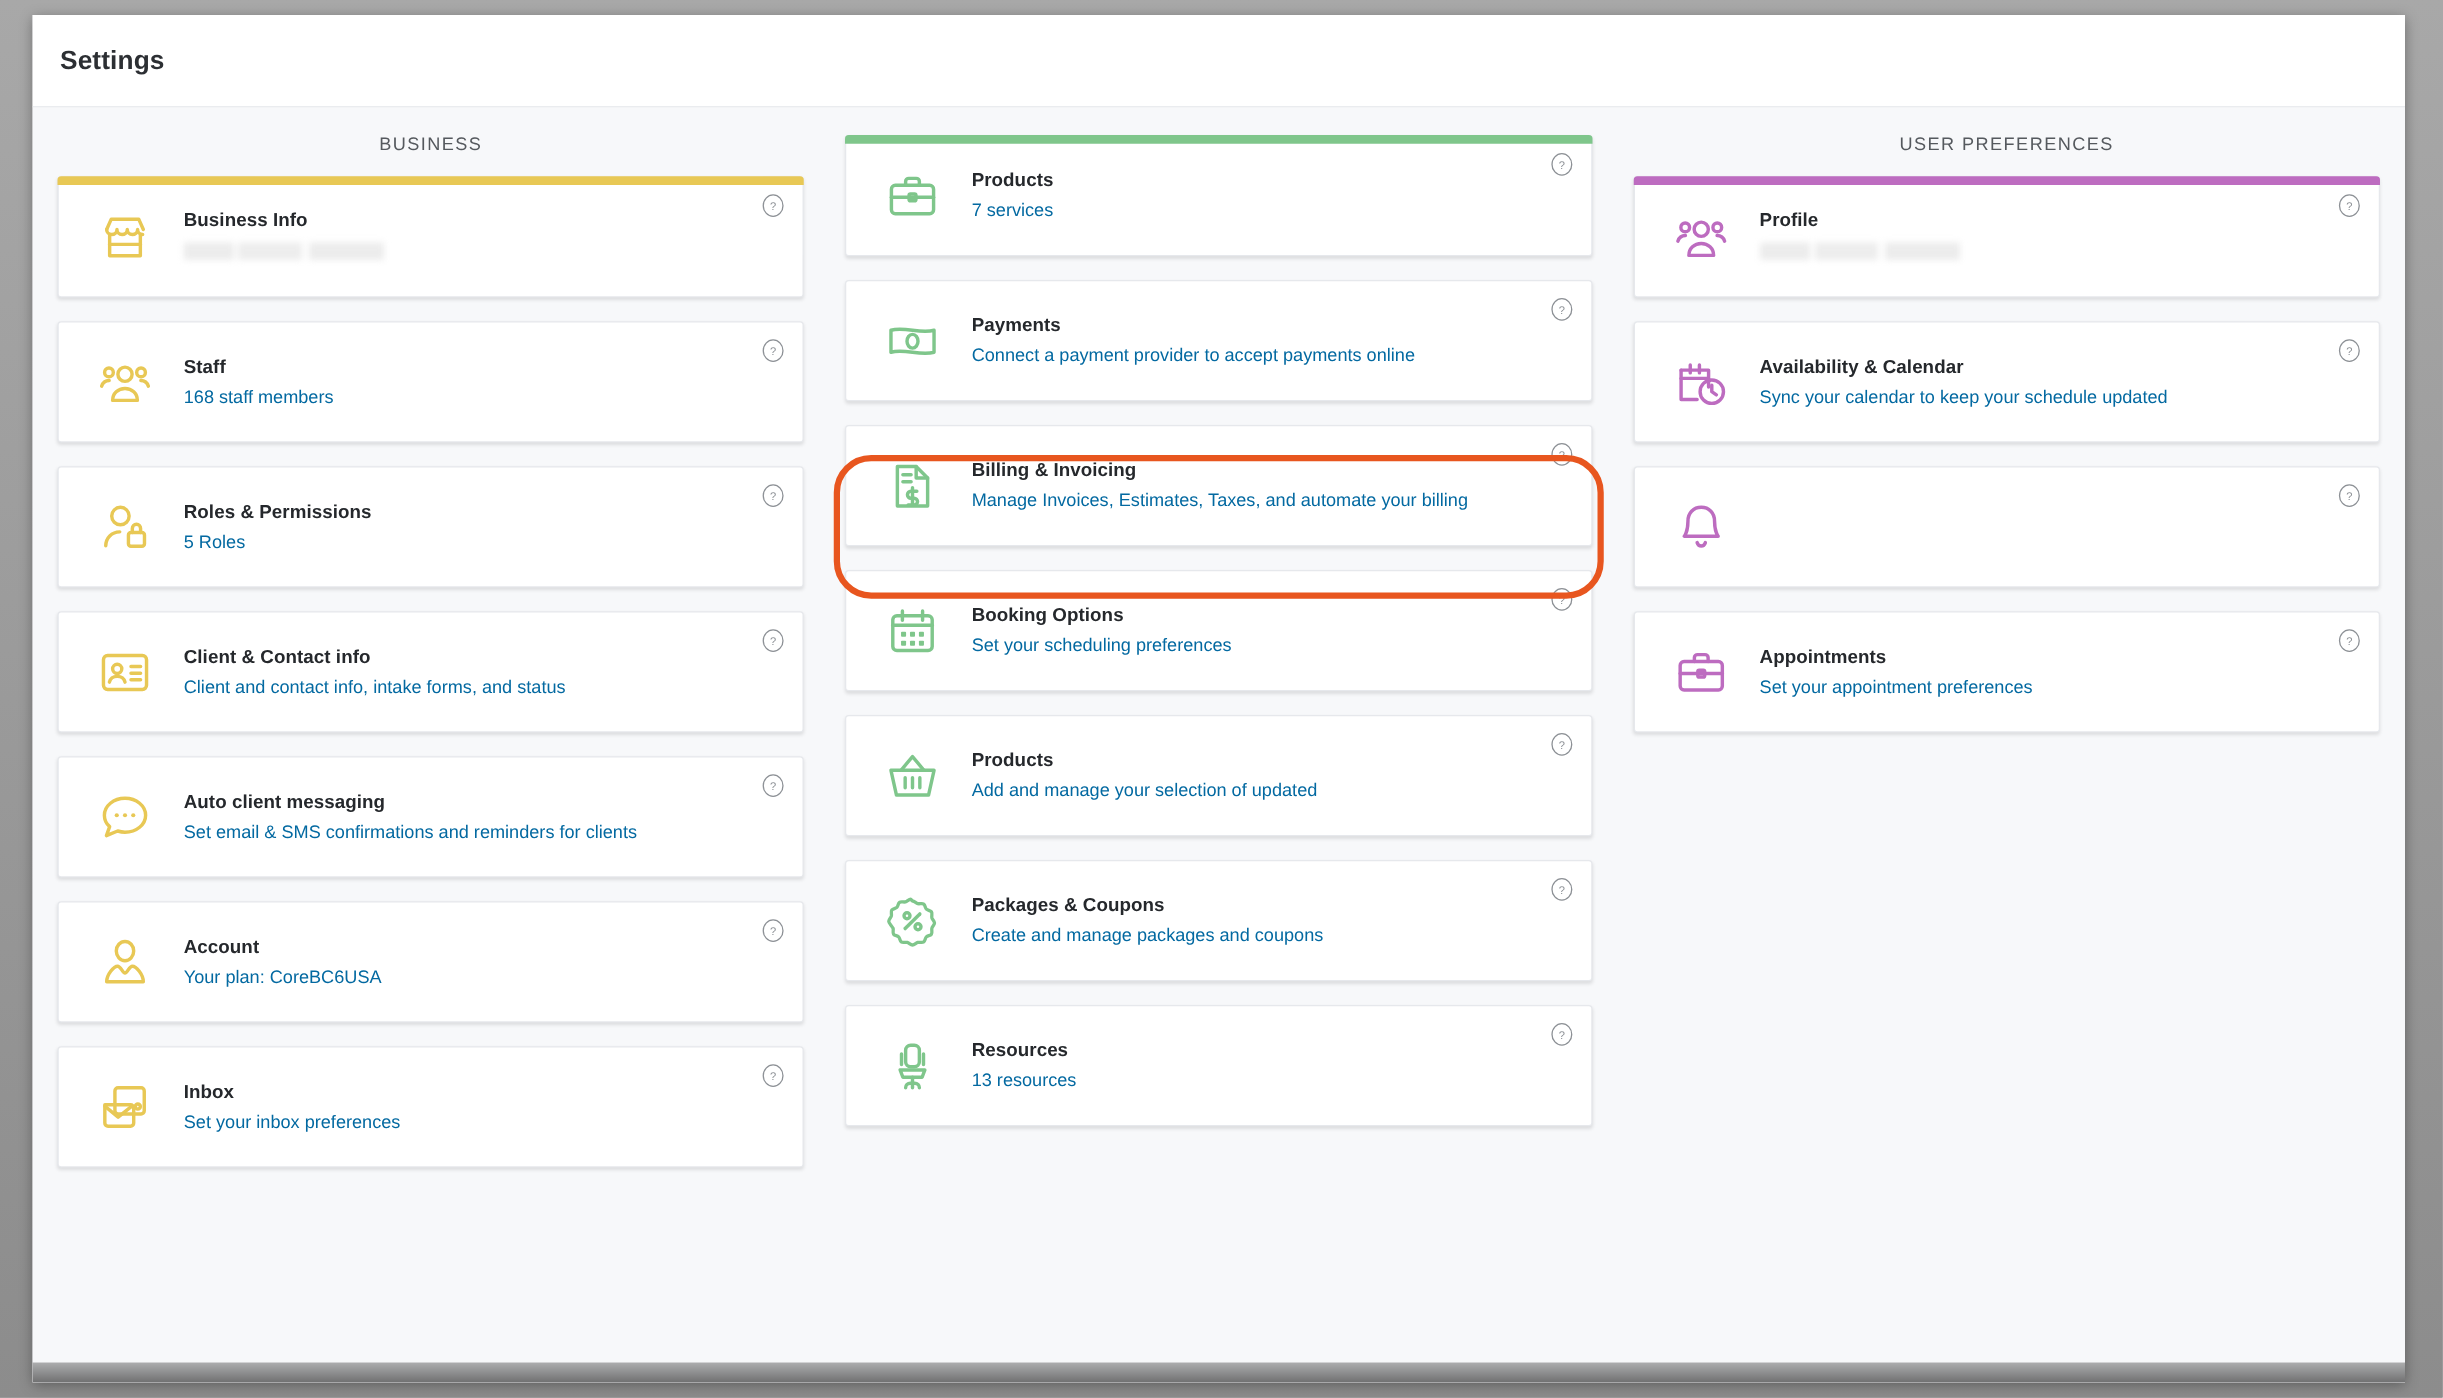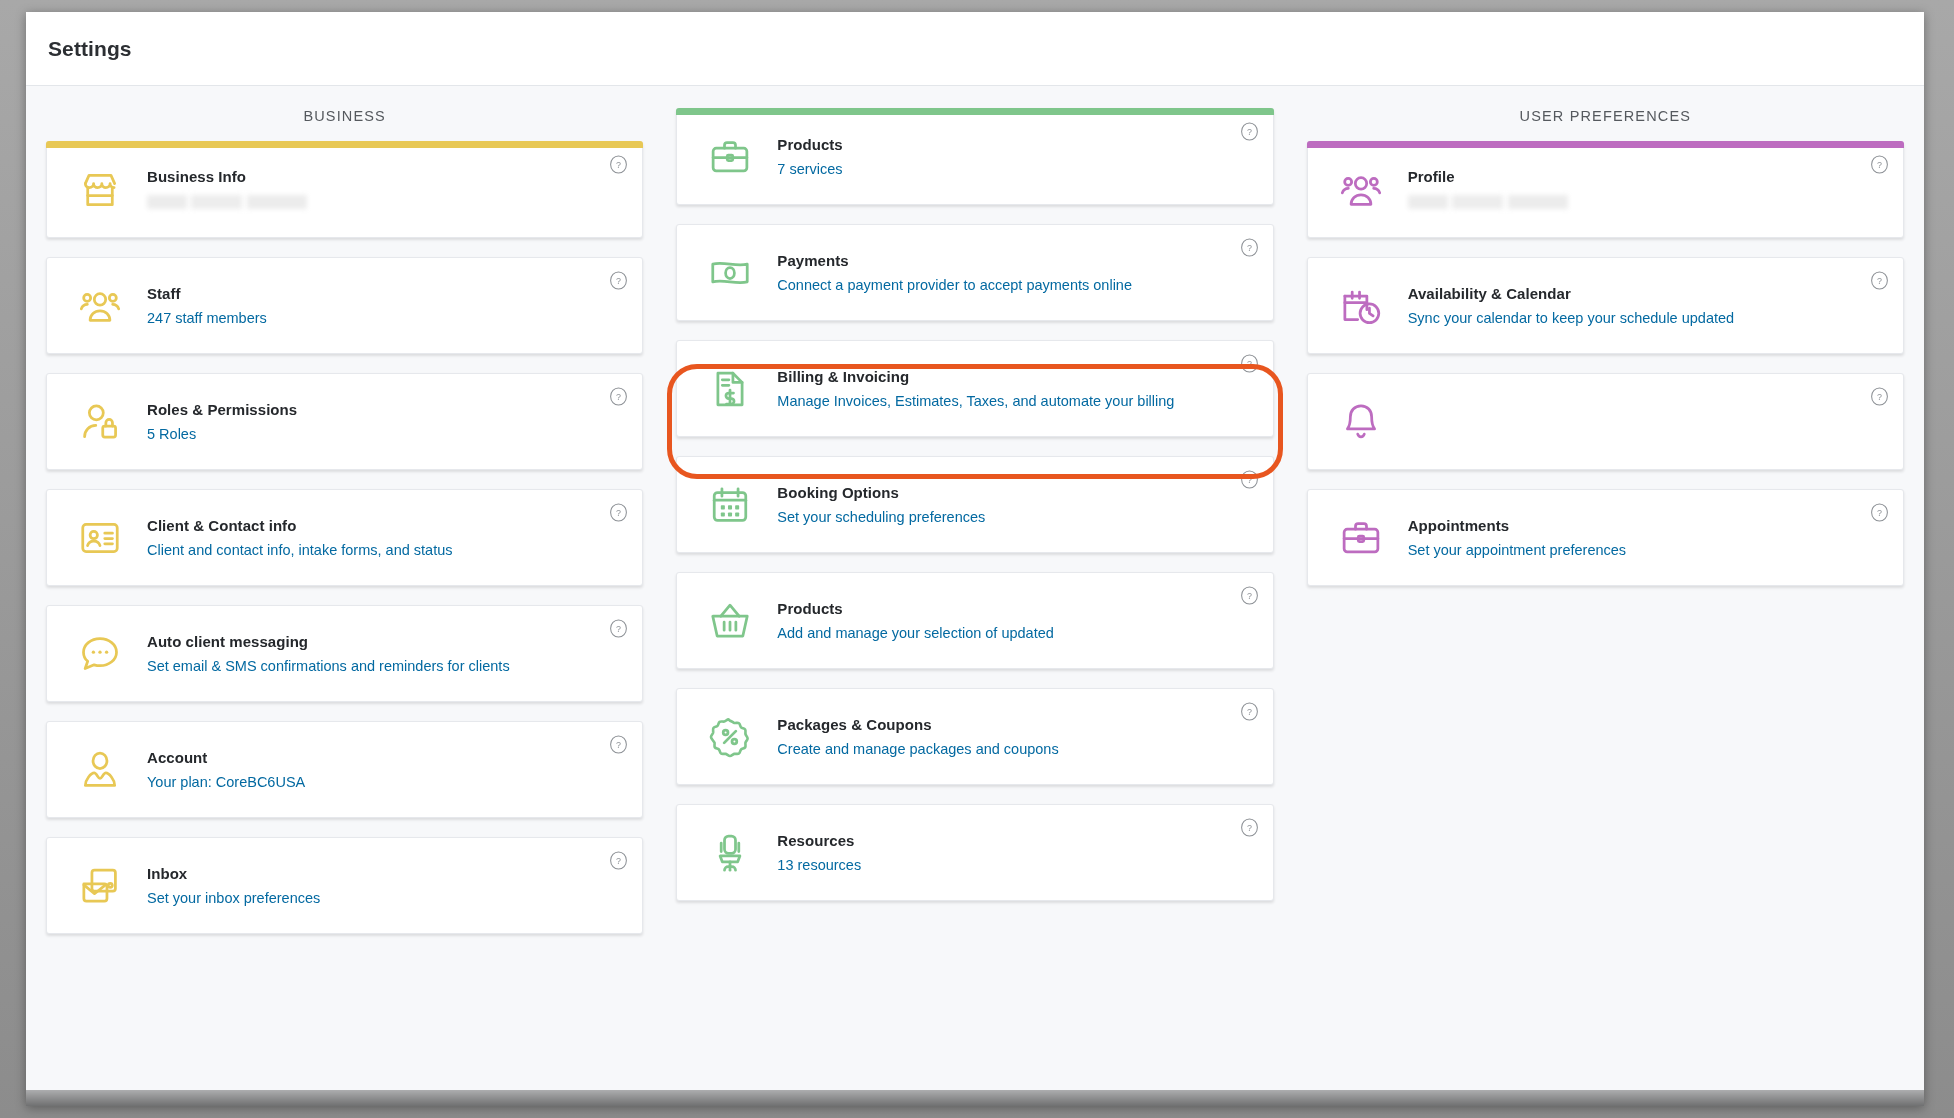--- a/index.html
+++ b/index.html
@@ -186,21 +186,21 @@
                   <circle cx="12" cy="8.4" r="3.1"></circle>
                   <path d="M6.6 19.8c0-3 2.4-5.2 5.4-5.2s5.4 2.2 5.4 5.2z"></path>
                   <circle cx="5" cy="7.6" r="1.9"></circle>
                   <path d="M1.8 13.6c.5-1.6 1.8-2.5 3.3-2.5"></path>
                   <circle cx="19" cy="7.6" r="1.9"></circle>
                   <path d="M22.2 13.6c-.5-1.6-1.8-2.5-3.3-2.5"></path>
                 </svg>
               </div>
               <div class="txt">
                 <div class="t">Staff</div>
-                <div class="s">247 staff members</div>
+                <div class="s">168 staff members</div>
               </div>
               <div class="help"><svg width="19" height="19" viewBox="0 0 20 20" fill="none" stroke="#8d9196" stroke-width="1.1">
                   <ellipse cx="10" cy="10" rx="8.3" ry="9"></ellipse>
                   <text x="10" y="13.6" text-anchor="middle" font-family="Liberation Sans, sans-serif" font-size="9.4" fill="#8d9196" stroke="none">?</text>
                 </svg></div>
             </div>
             <div class="card">
               <div class="ico">
                 <svg width="44" height="44" viewBox="0 0 24 24" fill="none" stroke="#e8c855" stroke-width="1.5" stroke-linecap="round" stroke-linejoin="round">
                   <circle cx="10" cy="7" r="3.8"></circle>

